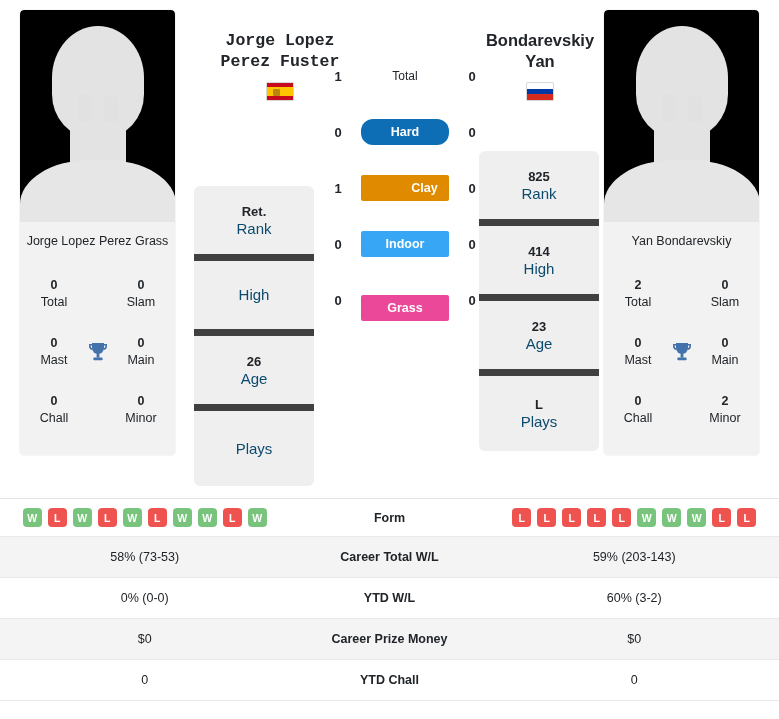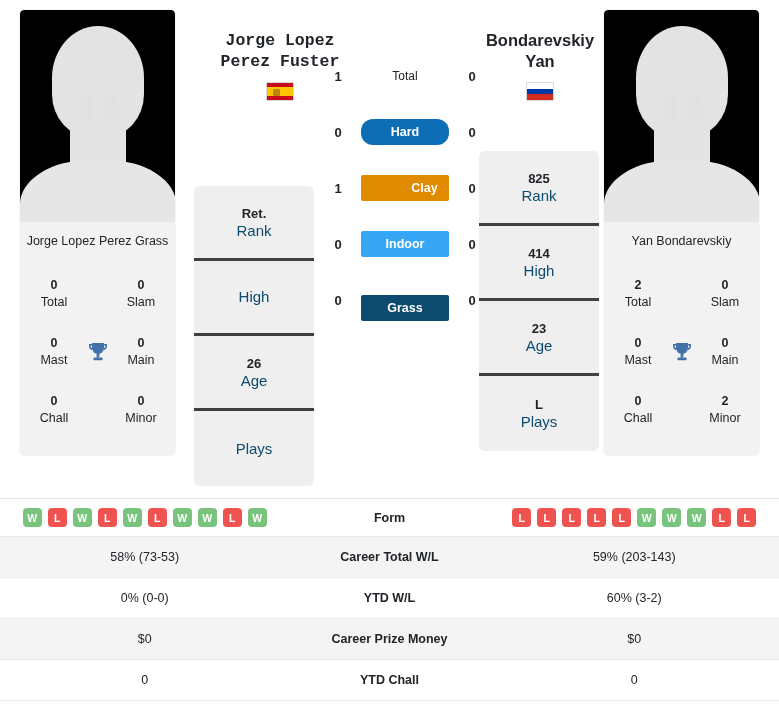--- a/index.html
+++ b/index.html
@@ -158,21 +158,21 @@
     overflow: hidden;
   }
   .info-panel.left  { left: 194px; top: 186px; }
   .info-panel.right { left: 479px; top: 151px; }
   .info-cell {
     height: 75px;
     display: flex;
     flex-direction: column;
     align-items: center;
     justify-content: center;
-    border-bottom: 3px solid #404040;
+    border-bottom: 7px solid #404040;
   }
   .info-cell:last-child { border-bottom: none; }
   .info-cell .v {
     font-size: 13px;
     font-weight: bold;
     line-height: 17px;
     color: #212529;
     min-height: 0;
   }
   .info-cell .v:empty { display: none; }
@@ -446,21 +446,21 @@
       <div class="bar-chip" id="chip-clay" style="background: rgb(224, 138, 0); padding-left: 39px;">Clay</div>
       <div class="bar-score">0</div>
     </div>
     <div class="bar-row">
       <div class="bar-score">0</div>
       <div class="bar-chip" id="chip-indoor" style="background: rgb(55, 167, 245);">Indoor</div>
       <div class="bar-score">0</div>
     </div>
     <div class="bar-row">
       <div class="bar-score">0</div>
-      <div class="bar-chip" id="chip-grass" style="background: #0c4a6e; margin-top: 16px;">Grass</div>
+      <div class="bar-chip" id="chip-grass" style="background: #ec4899; margin-top: 16px;">Grass</div>
       <div class="bar-score">0</div>
     </div>
   </div>
 </div>
 
 <div class="table">
 
   <div class="trow form-row">
     <div class="tcell">
       <div class="form-badges" id="form-left">

